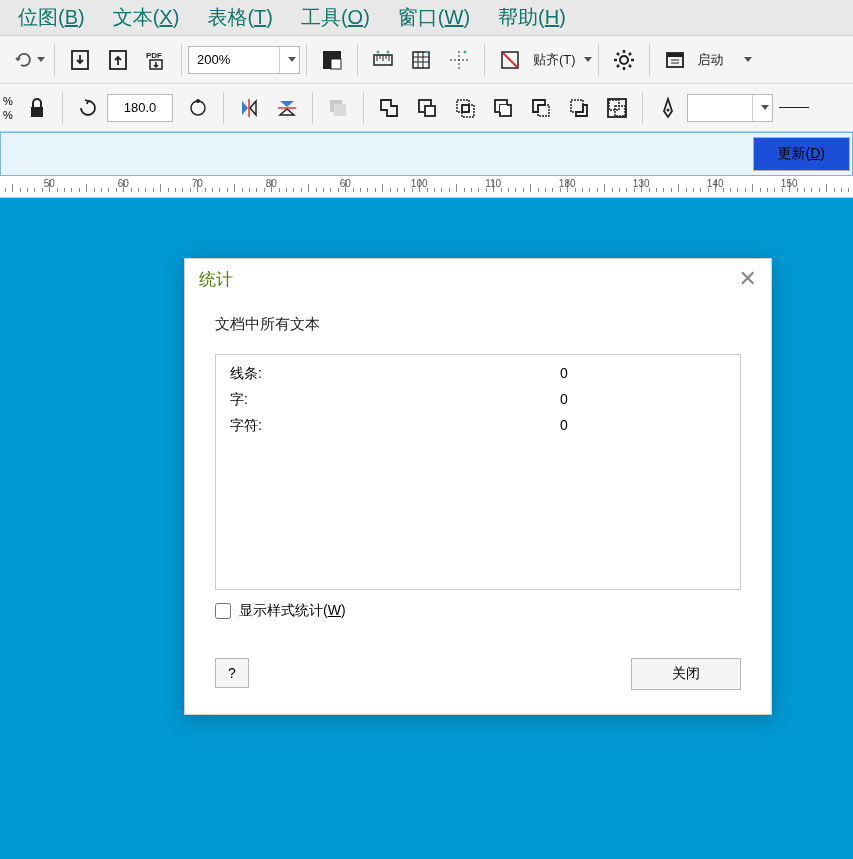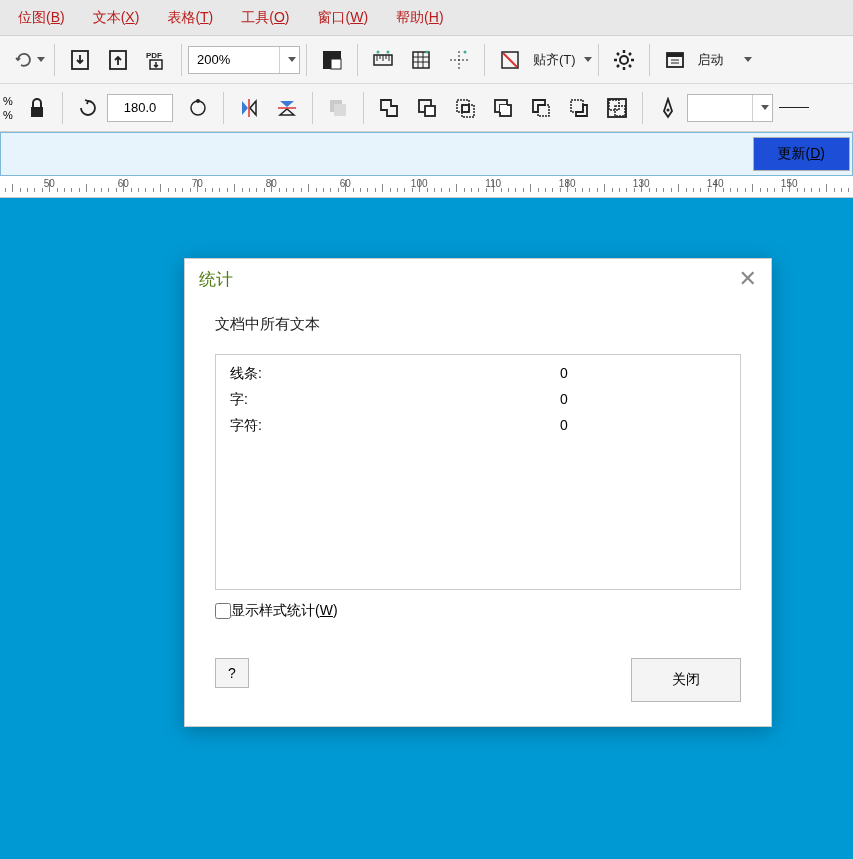--- a/index.html
+++ b/index.html
@@ -1,18 +1,18 @@
 <!DOCTYPE html>
 <html><head>
 <meta charset="utf-8">
 <style>
 * { box-sizing: border-box; margin: 0; padding: 0; }
 body { font-family: "Microsoft YaHei", "Segoe UI", sans-serif; font-size: 13px; background: #fff; overflow: hidden; width: 853px; height: 859px; position: relative; }
 .menubar { background: #e8e8e8; height: 36px; display: flex; align-items: center; padding-left: 18px; gap: 28px; border-bottom: 1px solid #d0d0d0; }
-.menubar span { color: #b91c1c; font-size: 14px; }
+.menubar span { color: #0f766e; font-size: 20px; }
 .menubar span u { text-decoration: underline; }
 .toolbar1 { background: #f5f5f5; height: 48px; display: flex; align-items: center; border-bottom: 1px solid #d8d8d8; padding-left: 10px; }
 .toolbar2 { background: #f5f5f5; height: 48px; display: flex; align-items: center; border-bottom: 1px solid #d0d0d0; padding-left: 0; }
 .tool-btn { width: 34px; height: 34px; display: flex; align-items: center; justify-content: center; margin: 0 2px; cursor: pointer; }
 .sep { width: 1px; height: 32px; background: #ccc; margin: 0 6px; }
 .dropdown-combo { display: flex; align-items: center; border: 1px solid #b8b8b8; background: #fff; height: 28px; }
 .dropdown-combo input { border: none; outline: none; padding: 0 8px; font-size: 13px; width: 90px; background: transparent; }
 .dropdown-combo .arrow { width: 20px; display: flex; align-items: center; justify-content: center; border-left: 1px solid #d0d0d0; height: 100%; }
 .label-text { font-size: 13px; color: #222; margin: 0 4px; }
 .small-dropdown-arrow { width: 0; height: 0; border-left: 4px solid transparent; border-right: 4px solid transparent; border-top: 5px solid #555; display: inline-block; margin-left: 4px; }
@@ -28,25 +28,25 @@
 .dialog-header { height: 40px; display: flex; align-items: center; justify-content: space-between; padding: 0 14px; }
 .dialog-title { color: #4d7c0f; font-size: 17px; }
 .dialog-close { font-size: 22px; color: #888; cursor: pointer; font-family: Arial; }
 .dialog-body { padding: 16px 30px 20px 30px; }
 .dialog-heading { font-size: 15px; color: #222; margin-bottom: 20px; }
 .dialog-subheading { font-size: 14px; color: #222; margin-bottom: 10px; }
 .stats-box { border: 1px solid #ccc; padding: 10px 14px; height: 236px; }
 .stats-row { display: flex; margin-bottom: 8px; font-size: 14px; }
 .stats-row .k { width: 330px; }
 .stats-row .v { }
-.checkbox-row { margin-top: 12px; display: flex; align-items: center; font-size: 14px; }
+.checkbox-row { margin-top: 12px; display: flex; align-items: center; gap: 8px; font-size: 14px; }
 .checkbox-row input { width: 16px; height: 16px; }
 .dialog-footer { display: flex; justify-content: space-between; padding: 18px 30px 24px 30px; }
 .help-btn { width: 34px; height: 30px; border: 1px solid #b8b8b8; background: #f4f4f4; font-size: 14px; cursor: pointer; }
-.close-btn { width: 110px; height: 44px; border: 1px solid #b8b8b8; background: #f4f4f4; font-size: 14px; cursor: pointer; }
+.close-btn { width: 110px; height: 32px; border: 1px solid #b8b8b8; background: #f4f4f4; font-size: 14px; cursor: pointer; }
 .icon-svg { display: block; }
 .pct-labels { width: 20px; display: flex; flex-direction: column; align-items: center; font-size: 11px; line-height: 14px; margin-left: -2px; }
 .font-combo { border: 1px solid #b8b8b8; background: #fff; height: 28px; width: 86px; display: flex; align-items: center; }
 .font-combo .arrow { width: 20px; margin-left: auto; display: flex; align-items: center; justify-content: center; border-left: 1px solid #d0d0d0; height: 100%; }
 .rotate-input { border: 1px solid #b8b8b8; background: #fff; height: 28px; width: 66px; text-align: center; font-size: 13px; outline: none; }
 </style>
 </head>
 <body>
 
 <div class="menubar">

